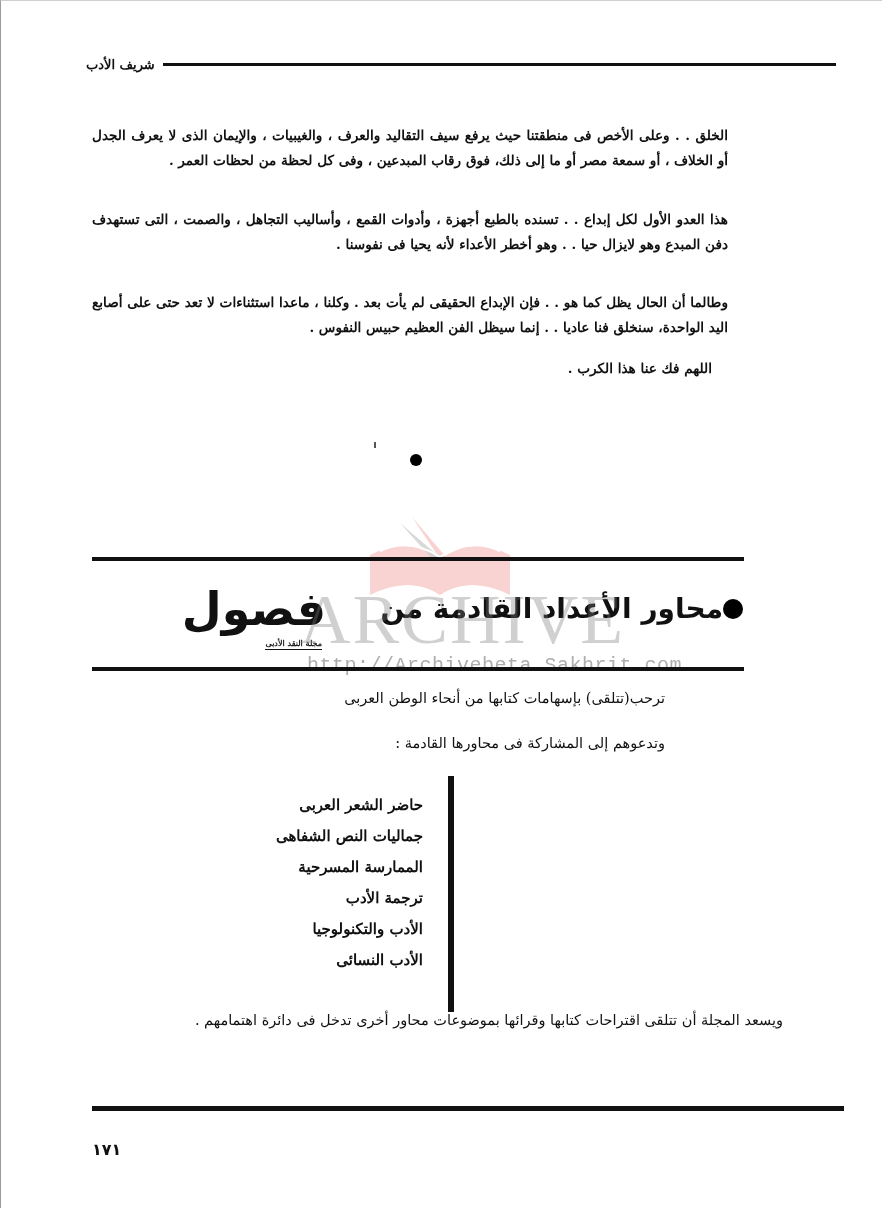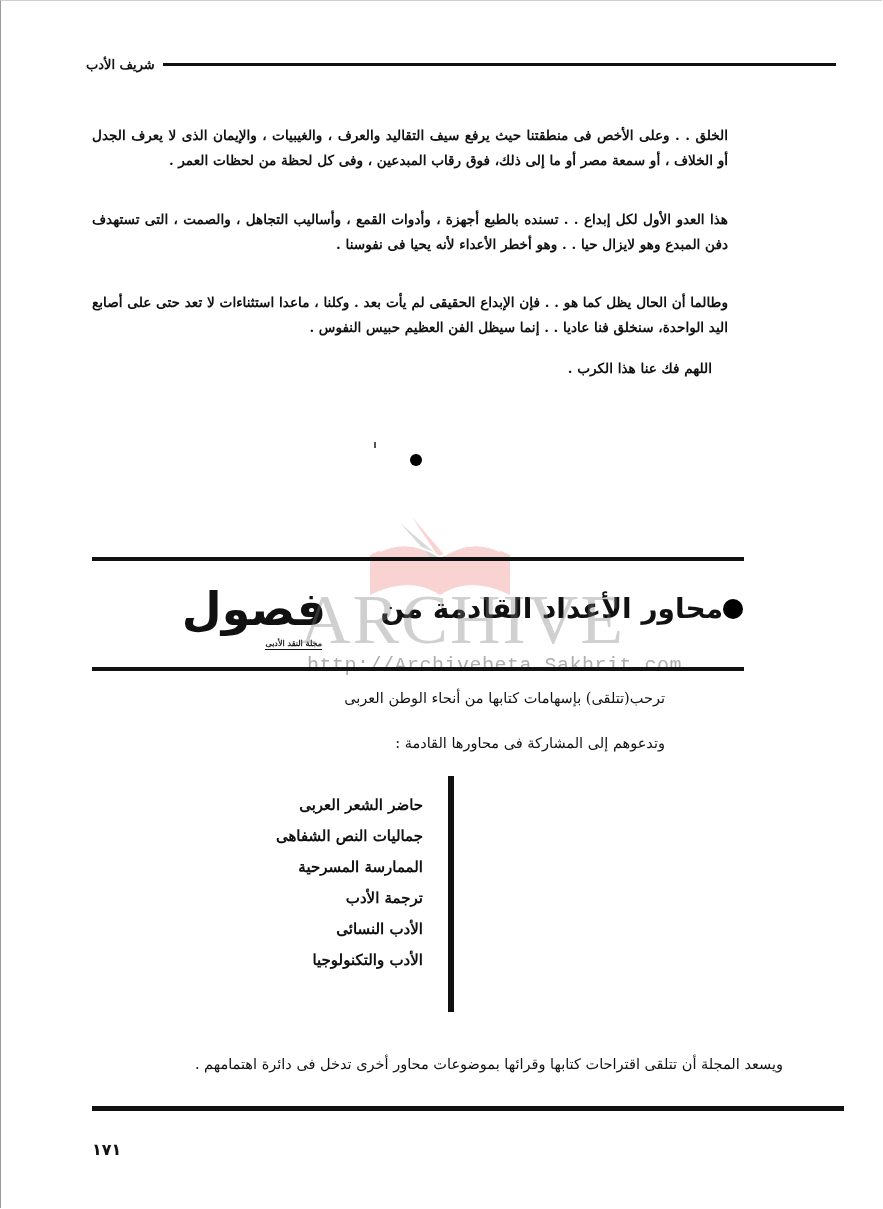--- a/index.html
+++ b/index.html
@@ -96,21 +96,21 @@
     position: absolute; left: 448px; top: 776px; width: 6px; height: 236px; background: #111;
   }
   .topics {
     position: absolute; right: 460px; top: 790px; direction: rtl;
     list-style: none; margin: 0; padding: 0;
     font-size: 15px; font-weight: bold; line-height: 31px;
   }
   .topics li { text-align: right; white-space: nowrap; }
 
   .closing {
-    position: absolute; right: 100px; top: 1056px; direction: rtl;
+    position: absolute; right: 100px; top: 1012px; direction: rtl;
     font-size: 14.5px; white-space: nowrap;
   }
   .page-number {
     position: absolute; left: 92px; top: 1140px; font-size: 16px; font-weight: bold;
     font-family: "DejaVu Sans", sans-serif;
   }
 </style>
 </head>
 <body>
 
@@ -156,21 +156,21 @@
 
 <div class="intro intro1">ترحب(تتلقى) بإسهامات كتابها من أنحاء الوطن العربى</div>
 <div class="intro intro2">وتدعوهم إلى المشاركة فى محاورها القادمة :</div>
 
 <div class="topics-bar"></div>
 <ul class="topics">
   <li>حاضر الشعر العربى</li>
   <li>جماليات النص الشفاهى</li>
   <li>الممارسة المسرحية</li>
   <li>ترجمة الأدب</li>
+  <li>الأدب والتكنولوجيا</li>
   <li>الأدب النسائى</li>
-  <li>الأدب والتكنولوجيا</li>
 </ul>
 
 <div class="closing">ويسعد المجلة أن تتلقى اقتراحات كتابها وقرائها بموضوعات محاور أخرى تدخل فى دائرة اهتمامهم .</div>
 
 <div class="rule-thick rule-c"></div>
 
 <div class="page-number">١٧١</div>
 
 </body></html>

